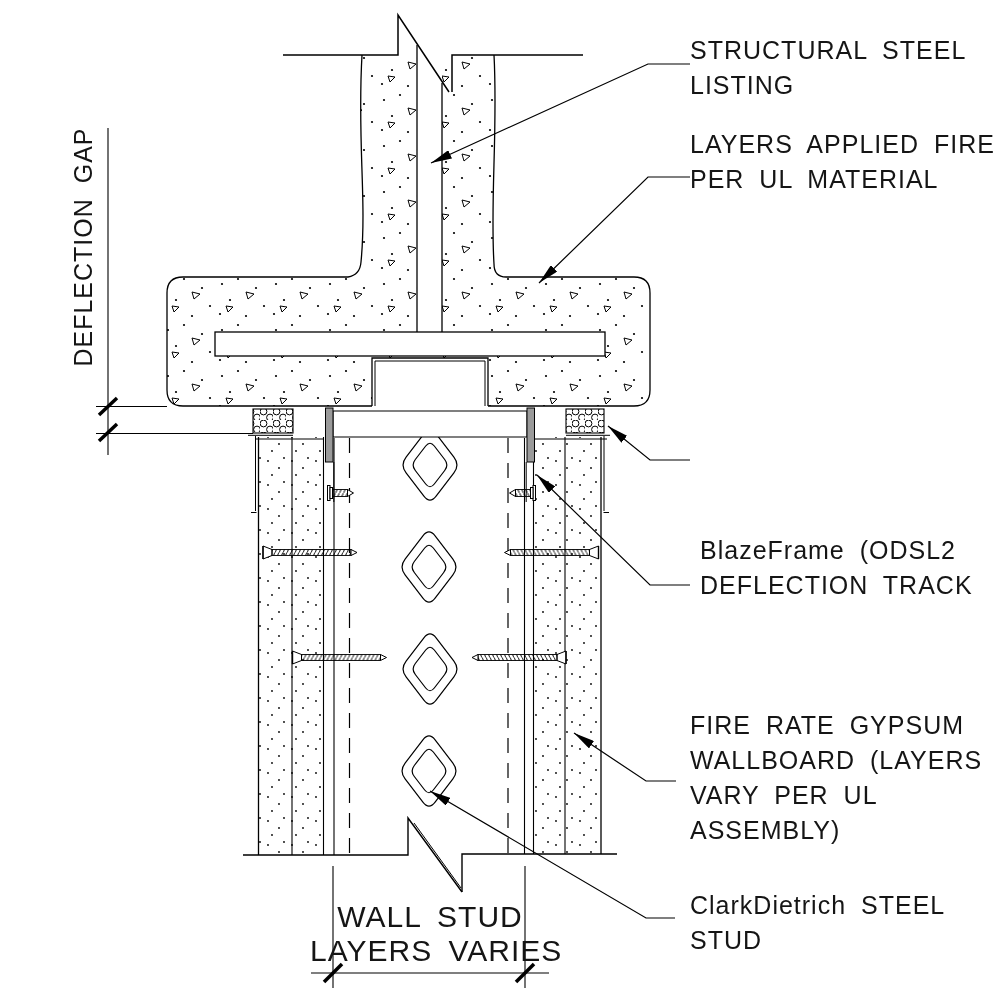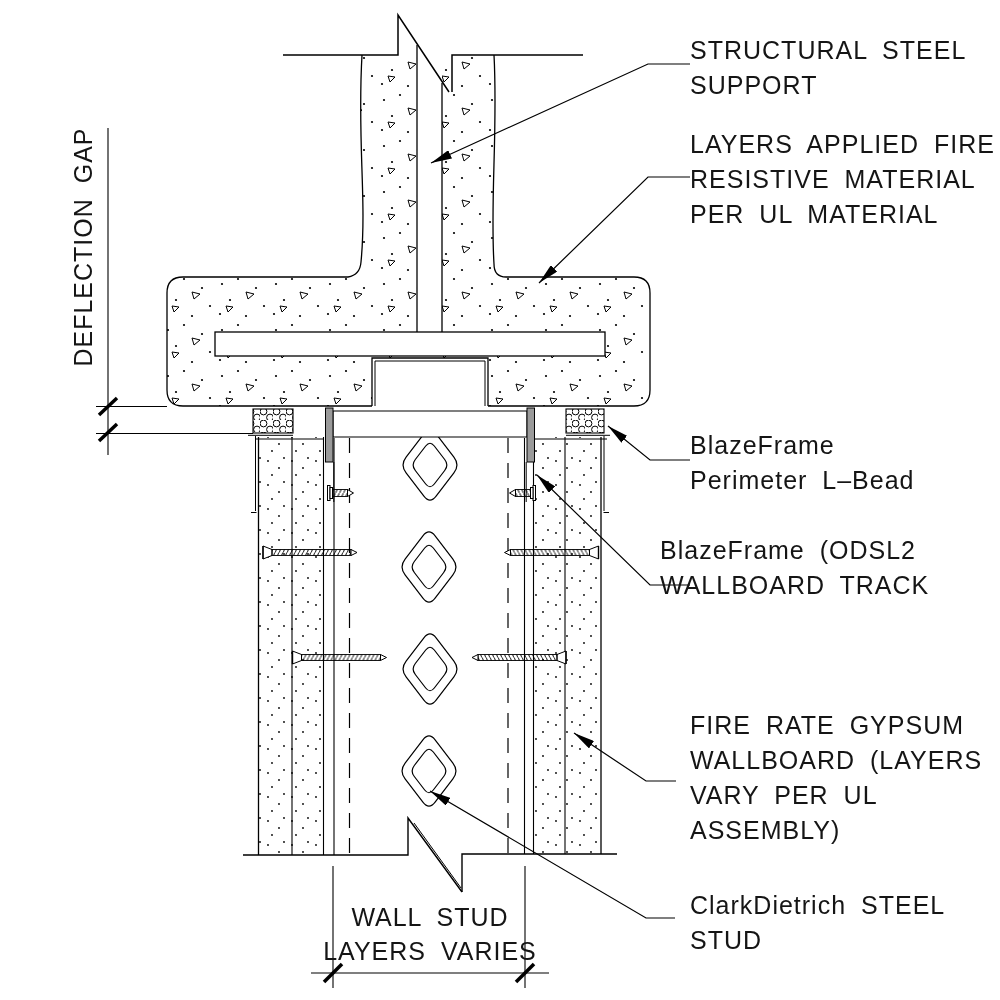--- a/index.html
+++ b/index.html
@@ -2,21 +2,21 @@
 <html><head>
 <meta charset="utf-8">
 <style>
   html,body{margin:0;padding:0;background:#ffffff;}
   #stage{position:relative;width:1000px;height:1000px;background:#ffffff;overflow:hidden;
          font-family:"Liberation Sans",sans-serif;}
   svg{position:absolute;left:0;top:0;}
   .callout{position:absolute;color:#151515;font-size:25px;line-height:35px;
            letter-spacing:1px;word-spacing:7px;white-space:nowrap;}
   .callout div{white-space:nowrap;}
-  .dim-label{position:absolute;color:#151515;font-size:25px;line-height:34px;
+  .dim-label{position:absolute;color:#151515;font-size:30px;line-height:34px;
              letter-spacing:1px;word-spacing:7px;white-space:nowrap;text-align:center;}
   #deflection-gap-label{position:absolute;left:-36px;top:232px;width:240px;height:30px;
       transform:rotate(-90deg);transform-origin:50% 50%;
       color:#151515;font-size:25px;letter-spacing:1px;word-spacing:7px;
       text-align:center;white-space:nowrap;}
 </style>
 </head>
 <body>
 
 <div id="stage">
@@ -195,37 +195,32 @@
     <path d="M 690 585 L 650 585 L 537 475" marker-end="url(#arrow)"></path>
     <path d="M 676 781 L 646 781 L 574 733" marker-end="url(#arrow)"></path>
     <path d="M 675 918 L 646 918 L 430 791" marker-end="url(#arrow)"></path>
   </g>
 </svg>
 
 <div id="deflection-gap-label">DEFLECTION GAP</div>
 
 <div class="callout" style="left:690px;top:33px;">
   <div>STRUCTURAL STEEL</div>
-  <div>SUPPORT</div>
+  <div>LISTING</div>
 </div>
 
 <div class="callout" style="left:690px;top:127px;">
   <div>LAYERS APPLIED FIRE</div>
-  <div>RESISTIVE MATERIAL</div>
   <div>PER UL MATERIAL</div>
 </div>
 
-<div class="callout" style="left:690px;top:428px;">
-  <div>BlazeFrame</div>
-  <div>Perimeter L–Bead</div>
-</div>
-
-<div class="callout" style="left:660px;top:533px;">
+
+<div class="callout" style="left:700px;top:533px;">
   <div>BlazeFrame (ODSL2</div>
-  <div>WALLBOARD TRACK</div>
+  <div>DEFLECTION TRACK</div>
 </div>
 
 <div class="callout" style="left:690px;top:708px;">
   <div>FIRE RATE GYPSUM</div>
   <div>WALLBOARD (LAYERS</div>
   <div>VARY PER UL</div>
   <div>ASSEMBLY)</div>
 </div>
 
 <div class="callout" style="left:690px;top:888px;">

